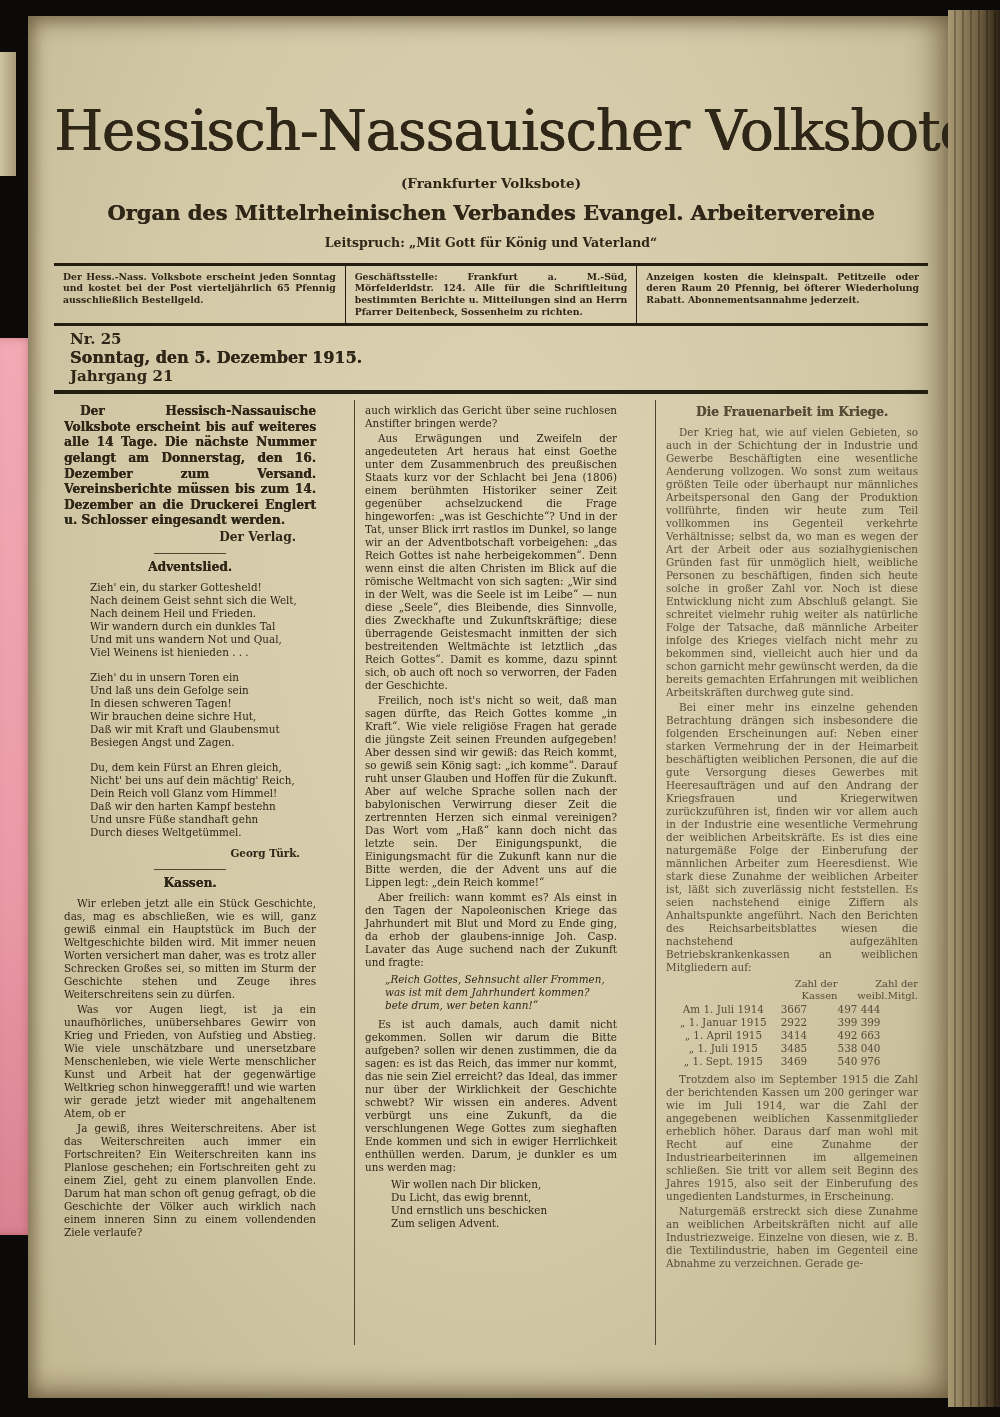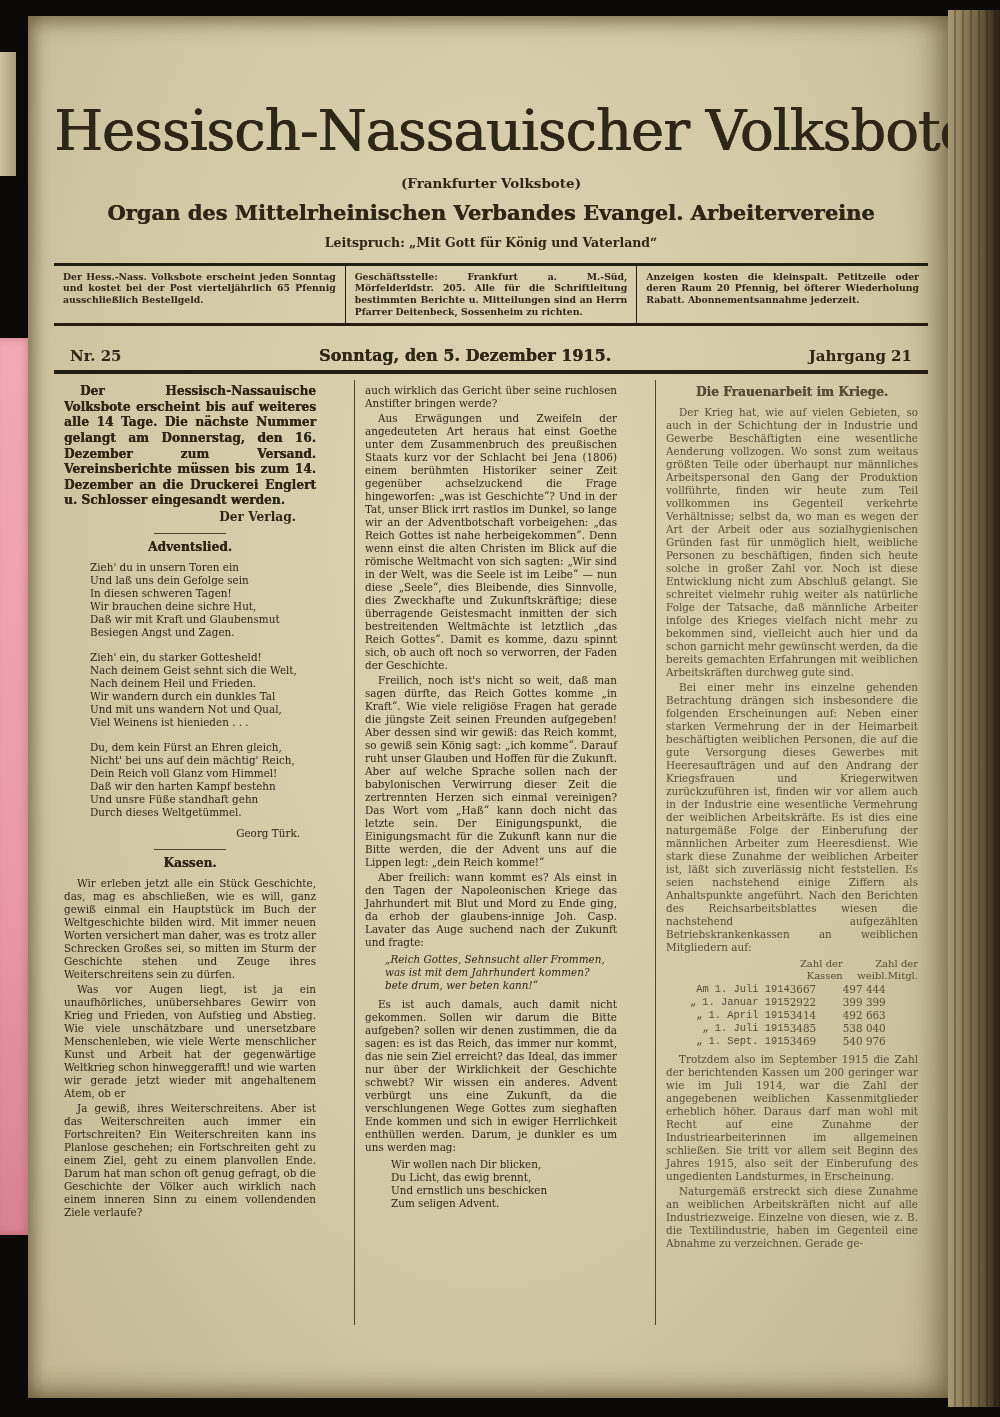--- a/index.html
+++ b/index.html
@@ -64,22 +64,22 @@
     display: flex; margin-top: 13px;
     border-top: 3px solid #241d11; border-bottom: 3px solid #241d11; justify-content: space-between;
   }
   .info-cell {
     flex: 1; padding: 5px 9px 6px; font-size: 9.3px; line-height: 11.6px;
     font-weight: bold; text-align: justify;
   }
   .info-cell + .info-cell { border-left: 1px solid #241d11; }
 
   .date-bar {
-    display: flex; justify-content: space-between; align-items: center;
-    padding: 20px 16px 5px; border-bottom: 4px solid #241d11; font-weight: bold;
+    display: flex; justify-content: space-between; align-items: flex-start;
+    padding: 4px 16px 5px; border-bottom: 4px solid #241d11; font-weight: bold; flex-direction: column;
   }
   .date-bar .issue, .date-bar .volume { font-size: 15px; }
   .date-bar .date { font-size: 16px; text-shadow: 0.3px 0 0 currentColor; }
 
   .columns { display: flex; margin-top: 6px; height: 945px; overflow: hidden; gap: 28px; }
   .col {
     flex: 1; padding: 4px 10px 0; font-size: 10.4px; line-height: 13px;
     text-align: justify; overflow: hidden;
   }
   .col + .col { border-left: 1px solid #4f452f; }
@@ -95,33 +95,33 @@
     padding-right: 20px; margin: 2px 0 6px;
   }
 
   .article-sep { width: 72px; margin: 9px auto 7px; border-top: 1px solid #4f452f; }
   .head {
     text-align: center; font-size: 12.2px; font-weight: bold; margin: 2px 0 7px;
     text-shadow: 0.3px 0 0 currentColor;
   }
 
   .poem { padding-left: 26px; white-space: pre-line; text-align: left; margin: 4px 0 12px; }
-  .poem-attr { text-align: right; padding-right: 16px; margin: -4px 0 6px; }
+  .poem-attr { text-align: right; padding-right: 16px; margin: -4px 0 6px; font-weight: bold; }
   .quote-poem { padding-left: 20px; white-space: pre-line; text-align: left; font-style: italic; margin: 4px 0 6px; }
 
   
   .col3 { color: #564c38; }
 
   .stat-table { width: 100%; border-collapse: collapse; margin: 4px 0 5px; font-size: 10.4px; }
   .stat-table th {
     font-weight: normal; white-space: pre-line; text-align: right;
     font-size: 10px; line-height: 12px; padding-bottom: 1px;
   }
   .stat-table td { padding: 0; line-height: 13px; }
-  .stat-table td.lbl { text-align: right; font-family: Liberation Mono, monospace; }
+  .stat-table td.lbl { text-align: center; }
   .stat-table td.num { text-align: left; }
 </style>
 </head>
 <body>
 
 <div class="scene">
 
   <div class="edge-sliver"></div>
   <div class="pink-marker"></div>
 
@@ -134,49 +134,49 @@
 
     <div class="masthead">
       <h1 class="title">Hessisch-Nassauischer Volksbote</h1>
       <div class="subtitle">(Frankfurter Volksbote)</div>
       <div class="organ">Organ des Mittelrheinischen Verbandes Evangel. Arbeitervereine</div>
       <div class="motto">Leitspruch: „Mit Gott für König und Vaterland“</div>
     </div>
 
     <div class="info-bar">
       <div class="info-cell">Der Hess.-Nass. Volksbote erscheint jeden Sonntag und kostet bei der Post vierteljährlich 65 Pfennig ausschließlich Bestellgeld.</div>
-      <div class="info-cell">Geschäftsstelle: Frankfurt a. M.-Süd, Mörfelderldstr. 205. Alle für die Schriftleitung bestimmten Berichte u. Mitteilungen sind an Herrn Pfarrer Deitenbeck, Sossenheim zu richten.</div>
+      <div class="info-cell">Geschäftsstelle: Frankfurt a. M.-Süd, Mörfelderldstr. 124. Alle für die Schriftleitung bestimmten Berichte u. Mitteilungen sind an Herrn Pfarrer Deitenbeck, Sossenheim zu richten.</div>
       <div class="info-cell">Anzeigen kosten die kleinspalt. Petitzeile oder deren Raum 20 Pfennig, bei öfterer Wiederholung Rabatt. Abonnementsannahme jederzeit.</div>
     </div>
 
     <div class="date-bar">
       <span class="issue">Nr. 25</span>
       <span class="date">Sonntag, den 5. Dezember 1915.</span>
       <span class="volume">Jahrgang 21</span>
     </div>
 
     <div class="columns">
 
       <div class="col col1">
         <p class="lead-notice no-indent">Der Hessisch-Nassauische Volksbote erscheint bis auf weiteres alle 14 Tage. Die nächste Nummer gelangt am Donnerstag, den 16. Dezember zum Versand. Vereinsberichte müssen bis zum 14. Dezember an die Druckerei Englert u. Schlosser eingesandt werden.</p>
         <div class="notice-sig">Der Verlag.</div>
         <div class="article-sep"></div>
         <h3 class="head">Adventslied.</h3>
+        <div class="poem">Zieh' ein, du starker Gottesheld!
+Nach deinem Geist sehnt sich die Welt,
+Nach deinem Heil und Frieden.
+Wir wandern durch ein dunkles Tal
+Und mit uns wandern Not und Qual,
+Viel Weinens ist hienieden . . .</div>
         <div class="poem">Zieh' du in unsern Toren ein
 Und laß uns dein Gefolge sein
 In diesen schweren Tagen!
 Wir brauchen deine sichre Hut,
 Daß wir mit Kraft und Glaubensmut
 Besiegen Angst und Zagen.</div>
-        <div class="poem">Zieh' ein, du starker Gottesheld!
-Nach deinem Geist sehnt sich die Welt,
-Nach deinem Heil und Frieden.
-Wir wandern durch ein dunkles Tal
-Und mit uns wandern Not und Qual,
-Viel Weinens ist hienieden . . .</div>
         <div class="poem">Du, dem kein Fürst an Ehren gleich,
 Nicht' bei uns auf dein mächtig' Reich,
 Dein Reich voll Glanz vom Himmel!
 Daß wir den harten Kampf bestehn
 Und unsre Füße standhaft gehn
 Durch dieses Weltgetümmel.</div>
         <div class="poem-attr">Georg Türk.</div>
         <div class="article-sep"></div>
         <h3 class="head">Kassen.</h3>
         <p>Wir erleben jetzt alle ein Stück Geschichte, das, mag es abschließen, wie es will, ganz gewiß einmal ein Hauptstück im Buch der Weltgeschichte bilden wird. Mit immer neuen Worten versichert man daher, was es trotz aller Schrecken Großes sei, so mitten im Sturm der Geschichte stehen und Zeuge ihres Weiterschreitens sein zu dürfen.</p>

